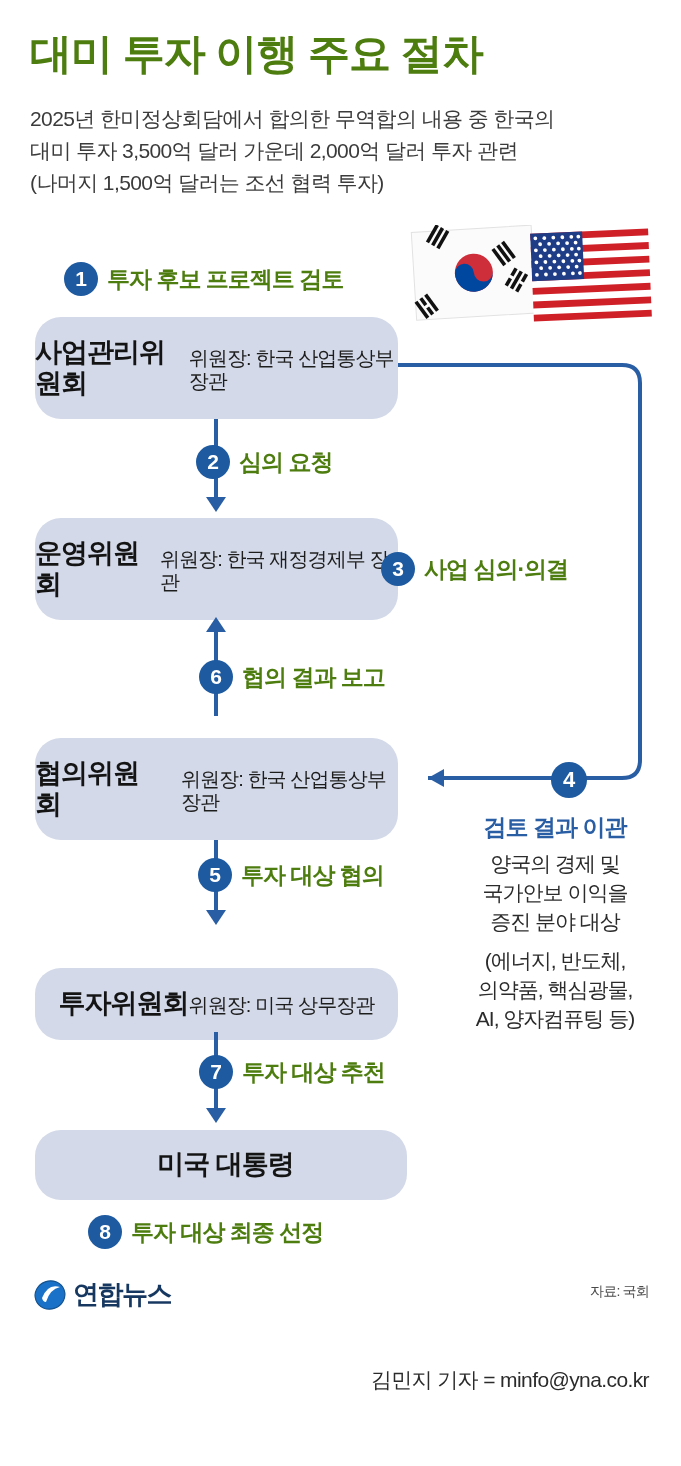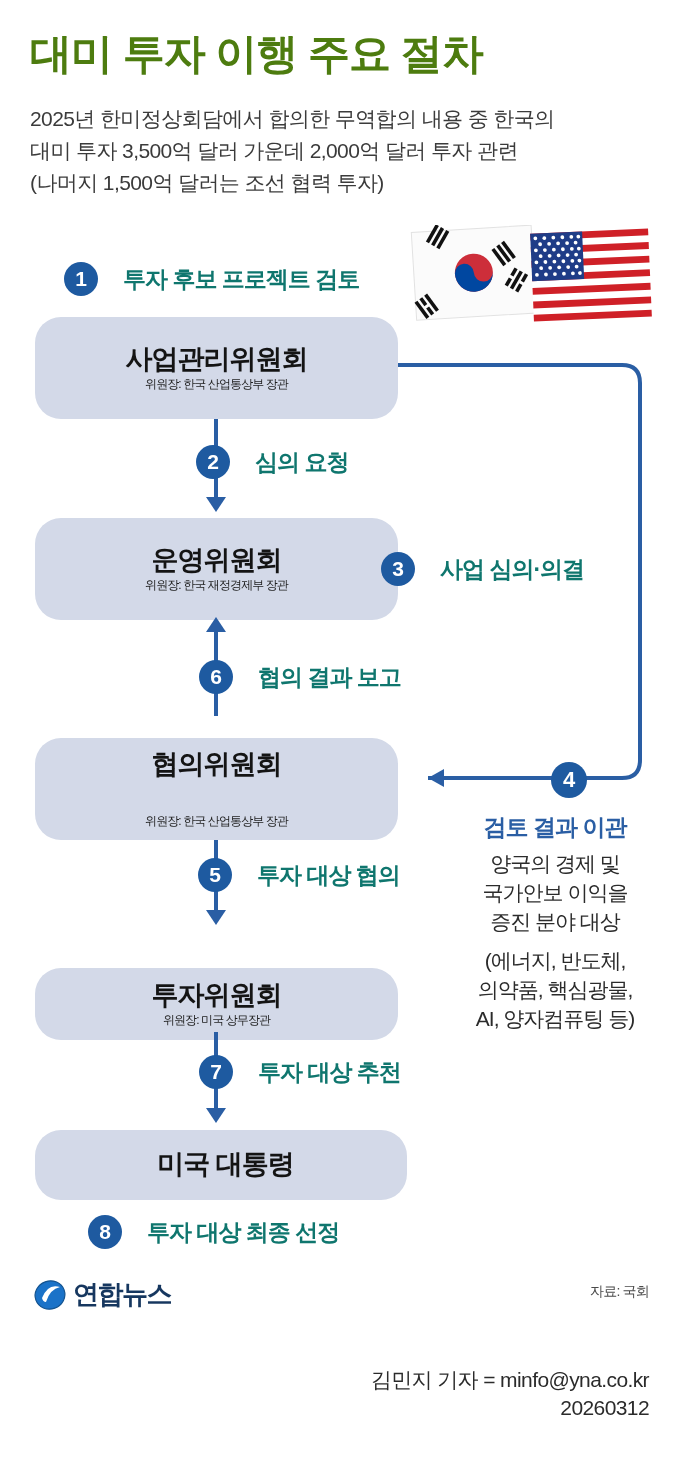--- a/index.html
+++ b/index.html
@@ -23,28 +23,28 @@
   .subtitle div{white-space:nowrap;}
 
   
   .flags{position:absolute;left:410px;top:225px;width:245px;height:105px;}
   .flag-svg{display:block;}
 
   
   .box{
     position:absolute;left:35px;width:363px;
     background:#d3d9e8;border-radius:26px;
-    display:flex;flex-direction:column;align-items:center;justify-content:center;
+    display:flex;flex-direction:row;align-items:center;justify-content:center;
   }
   .box .bx-title{
     font-size:27px;font-weight:bold;color:#141414;letter-spacing:-1px;
     line-height:1.15;
   }
   .box .bx-sub{
-    font-size:12px;color:#1d1d1d;letter-spacing:-0.9px;margin-top:3px;line-height:1.15;
+    font-size:20px;color:#1d1d1d;letter-spacing:-0.9px;margin-top:3px;line-height:1.15;
   }
   #box-1{top:317px;height:102px;}
   #box-2{top:518px;height:102px;}
   #box-3{top:738px;height:102px;gap:32px;}
   #box-4{top:968px;height:72px;}
   #box-5{top:1130px;height:70px;padding-left:9px;}
 
   
   .conn{position:absolute;background:#2a5ea4;}
   .vline{width:4px;left:214px;}
@@ -66,22 +66,22 @@
 
   
   .step{position:absolute;display:flex;align-items:center;white-space:nowrap;}
   .badge{
     width:34px;height:34px;border-radius:50%;background:#1e5aa0;
     color:#ffffff;font-size:21px;font-weight:bold;
     display:flex;align-items:center;justify-content:center;
     flex:0 0 auto;
   }
   .step-label{
-    margin-left:25px;font-size:23px;font-weight:bold;
-    color:#0f766e;letter-spacing:-1px;
+    margin-left:9px;font-size:23px;font-weight:bold;
+    color:#4d7c0f;letter-spacing:-1px;
   }
   #step-1{left:64px;top:262px;}
   #step-2{left:196px;top:445px;}
   #step-3{left:381px;top:552px;}
   #step-6{left:199px;top:660px;}
   #step-5{left:198px;top:858px;}
   #step-7{left:199px;top:1055px;}
   #step-8{left:88px;top:1215px;}
 
   
@@ -307,16 +307,15 @@
     <svg width="34" height="34" viewBox="0 0 34 34">
       <ellipse cx="17" cy="17" rx="15" ry="14" fill="#1a72c8" transform="rotate(-20 17 17)"></ellipse>
       <path d="M9 20 Q15 5 27 9 Q17 11 13 24 Q10 24 9 20 z" fill="#ffffff"></path>
       <ellipse cx="17" cy="17" rx="15" ry="14" fill="none" stroke="#14538f" stroke-width="1.2" transform="rotate(-20 17 17)"></ellipse>
     </svg>
     <div class="logo-text">연합뉴스</div>
   </div>
   <div class="source">자료: 국회</div>
   <div class="credit">
     <div>김민지 기자 = minfo@yna.co.kr</div>
-    <div>20260312</div>
   </div>
 
 </div>
 
 </body></html>

